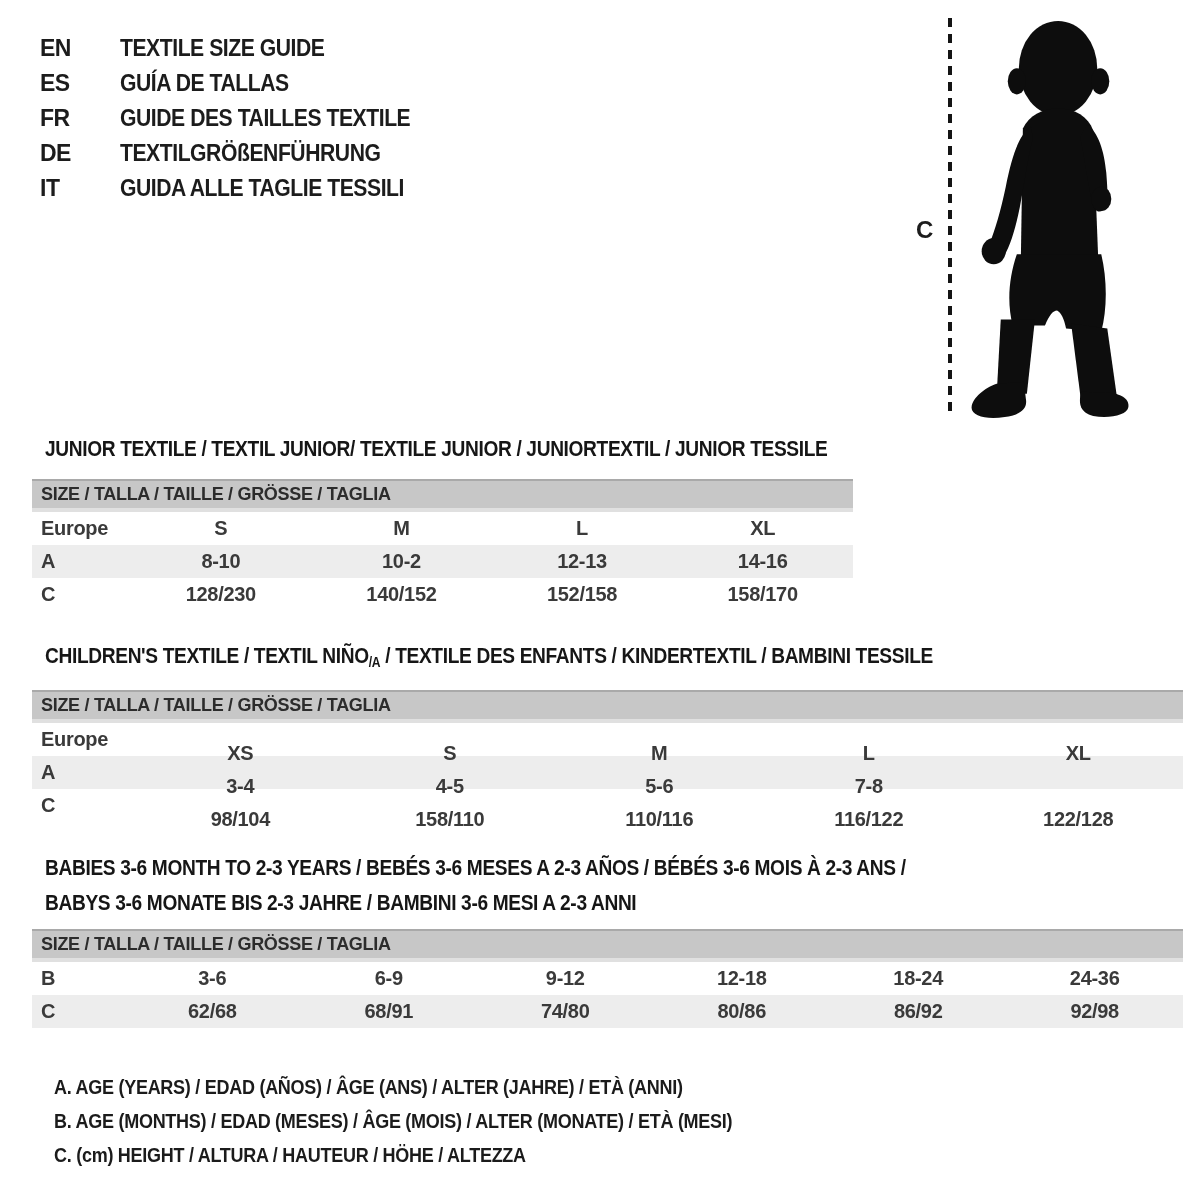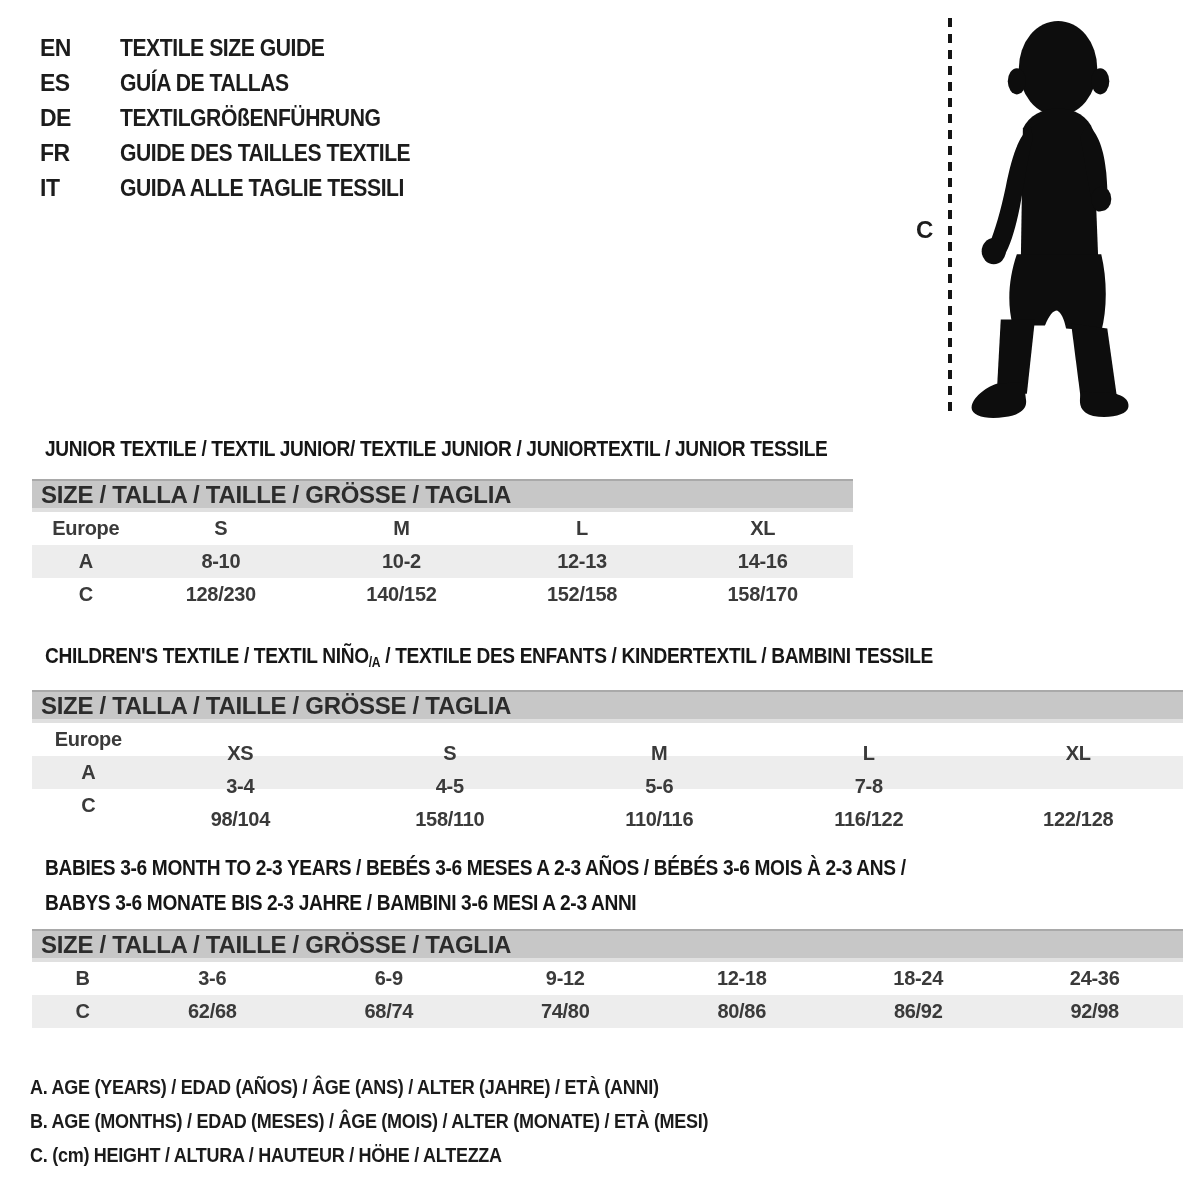--- a/index.html
+++ b/index.html
@@ -28,58 +28,58 @@
   #babies-heading-1{left:45px;top:855px;}
   #babies-heading-2{left:45px;top:890px;}
   .suffix-sub{font-size:14px;position:relative;top:4px;}
 
   
   .sgtable{position:absolute;}
   #junior-table{left:32px;top:479px;width:821px;}
   #children-table{left:32px;top:690px;width:1151px;}
   #babies-table{left:32px;top:929px;width:1151px;}
   .thead{background:#c7c7c7;border-top:2px solid #a9a9a9;border-bottom:4px solid #e0e0e0;
-         height:27px;line-height:27px;padding-left:9px;font-weight:bold;font-size:24px;
+         height:27px;line-height:27px;padding-left:9px;font-weight:bold;font-size:18px;
          color:#2c2c2c;letter-spacing:-0.3px;}
   .trow{display:flex;height:33px;line-height:33px;font-weight:bold;font-size:20px;
         color:#3a3a3a;letter-spacing:-0.3px;}
   .trow.shaded{background:#ededed;}
-  .tlabel{text-align:center;padding-left:9px;box-sizing:border-box;}
+  .tlabel{text-align:left;padding-left:9px;box-sizing:border-box;}
   .tcell{text-align:center;}
   #junior-table .tlabel{width:12%;}   #junior-table .tcell{width:22%;}
   #children-table .tlabel{width:9%;}  #children-table .tcell{width:18.2%;margin-top:14px;}
   #babies-table .tlabel{width:8%;}    #babies-table .tcell{width:15.333%;}
 
   
-  .footnotes{position:absolute;left:30px;top:1070px;}
+  .footnotes{position:absolute;left:54px;top:1070px;}
   .footnote{height:34px;line-height:34px;font-weight:bold;font-size:20px;color:#1b1b1b;
             letter-spacing:-0.3px;white-space:nowrap;transform:scaleX(.9);
             transform-origin:left center;}
 </style>
 </head>
 <body>
 
 <div class="page">
 
   <div class="lang-block">
     <div class="lang-row">
       <span class="lang-code">EN</span>
       <span class="lang-label">TEXTILE SIZE GUIDE</span>
     </div>
     <div class="lang-row">
       <span class="lang-code">ES</span>
       <span class="lang-label">GUÍA DE TALLAS</span>
     </div>
     <div class="lang-row">
+      <span class="lang-code">FR</span>
+      <span class="lang-label">GUIDE DES TAILLES TEXTILE</span>
+    </div>
+    <div class="lang-row">
       <span class="lang-code">DE</span>
       <span class="lang-label">TEXTILGRÖßENFÜHRUNG</span>
-    </div>
-    <div class="lang-row">
-      <span class="lang-code">FR</span>
-      <span class="lang-label">GUIDE DES TAILLES TEXTILE</span>
     </div>
     <div class="lang-row">
       <span class="lang-code">IT</span>
       <span class="lang-label">GUIDA ALLE TAGLIE TESSILI</span>
     </div>
   </div>
 
   <div class="dash-line"></div>
   <div class="c-label">C</div>
   <svg class="toddler" width="166" height="402" viewBox="0 0 164 400" xmlns="http://www.w3.org/2000/svg">
@@ -163,21 +163,21 @@
       <div class="tcell">3-6</div>
       <div class="tcell">6-9</div>
       <div class="tcell">9-12</div>
       <div class="tcell">12-18</div>
       <div class="tcell">18-24</div>
       <div class="tcell">24-36</div>
     </div>
     <div class="trow shaded">
       <div class="tlabel">C</div>
       <div class="tcell">62/68</div>
-      <div class="tcell">68/74</div>
+      <div class="tcell">68/91</div>
       <div class="tcell">74/80</div>
       <div class="tcell">80/86</div>
       <div class="tcell">86/92</div>
       <div class="tcell">92/98</div>
     </div>
   </div>
 
   <div class="footnotes">
     <div class="footnote">A. AGE (YEARS) / EDAD (AÑOS) / ÂGE (ANS) / ALTER (JAHRE) / ETÀ (ANNI)</div>
     <div class="footnote">B. AGE (MONTHS) / EDAD (MESES) / ÂGE (MOIS) / ALTER (MONATE) / ETÀ (MESI)</div>

